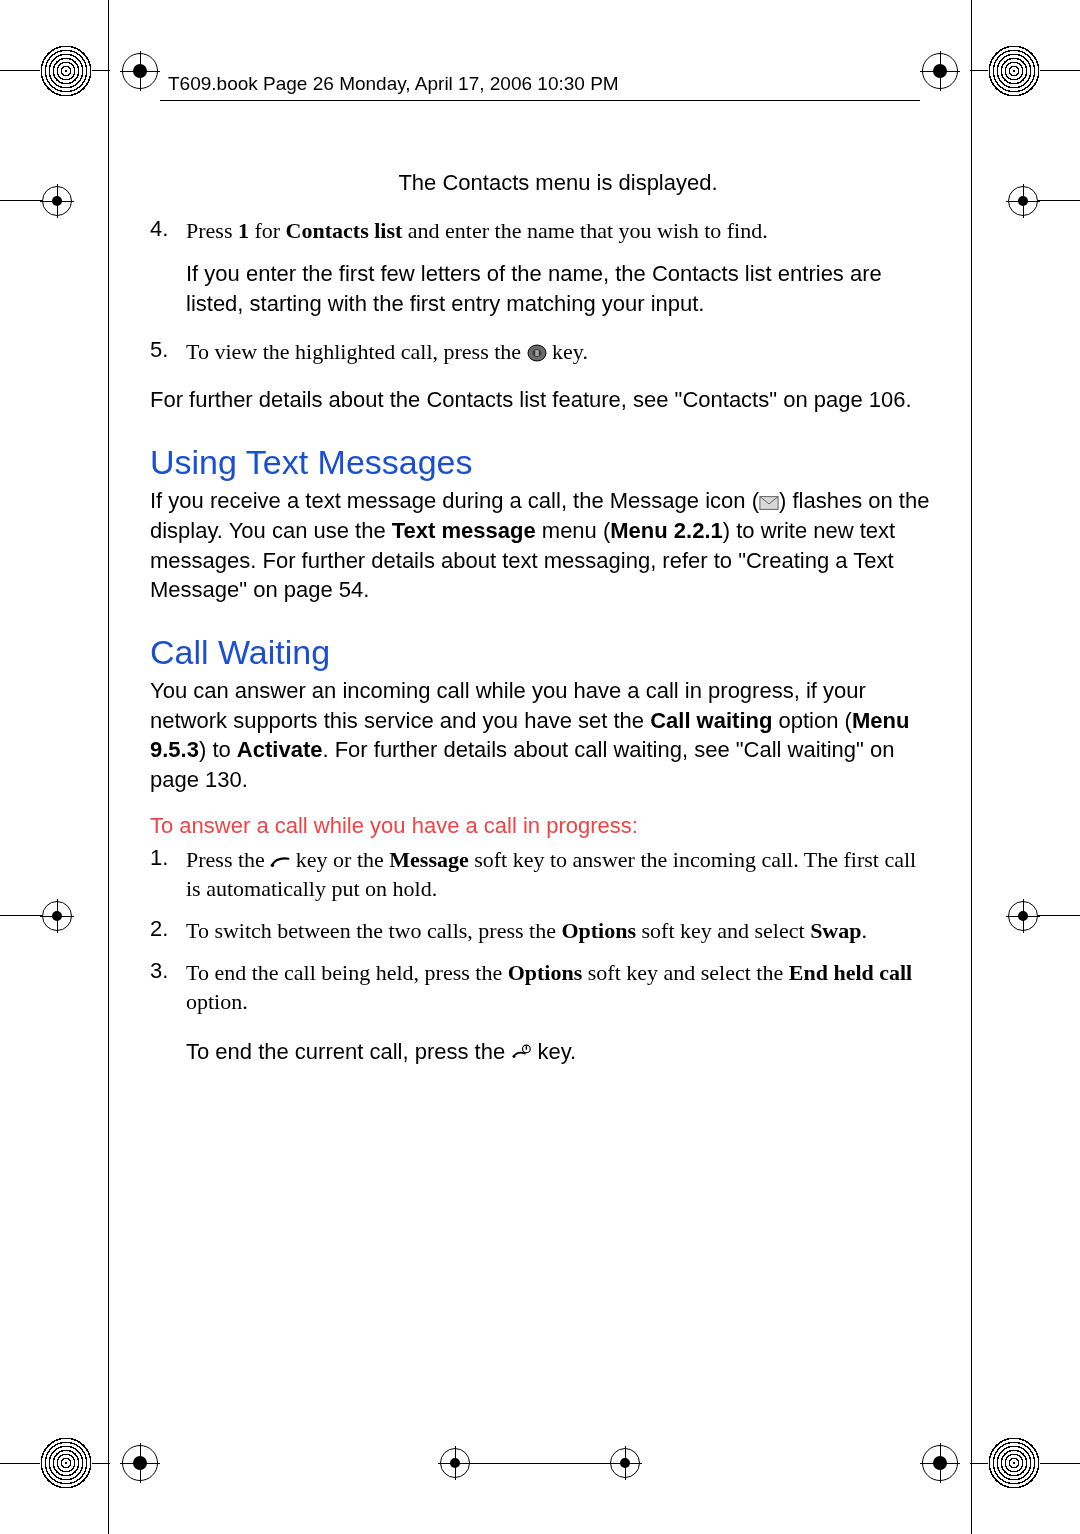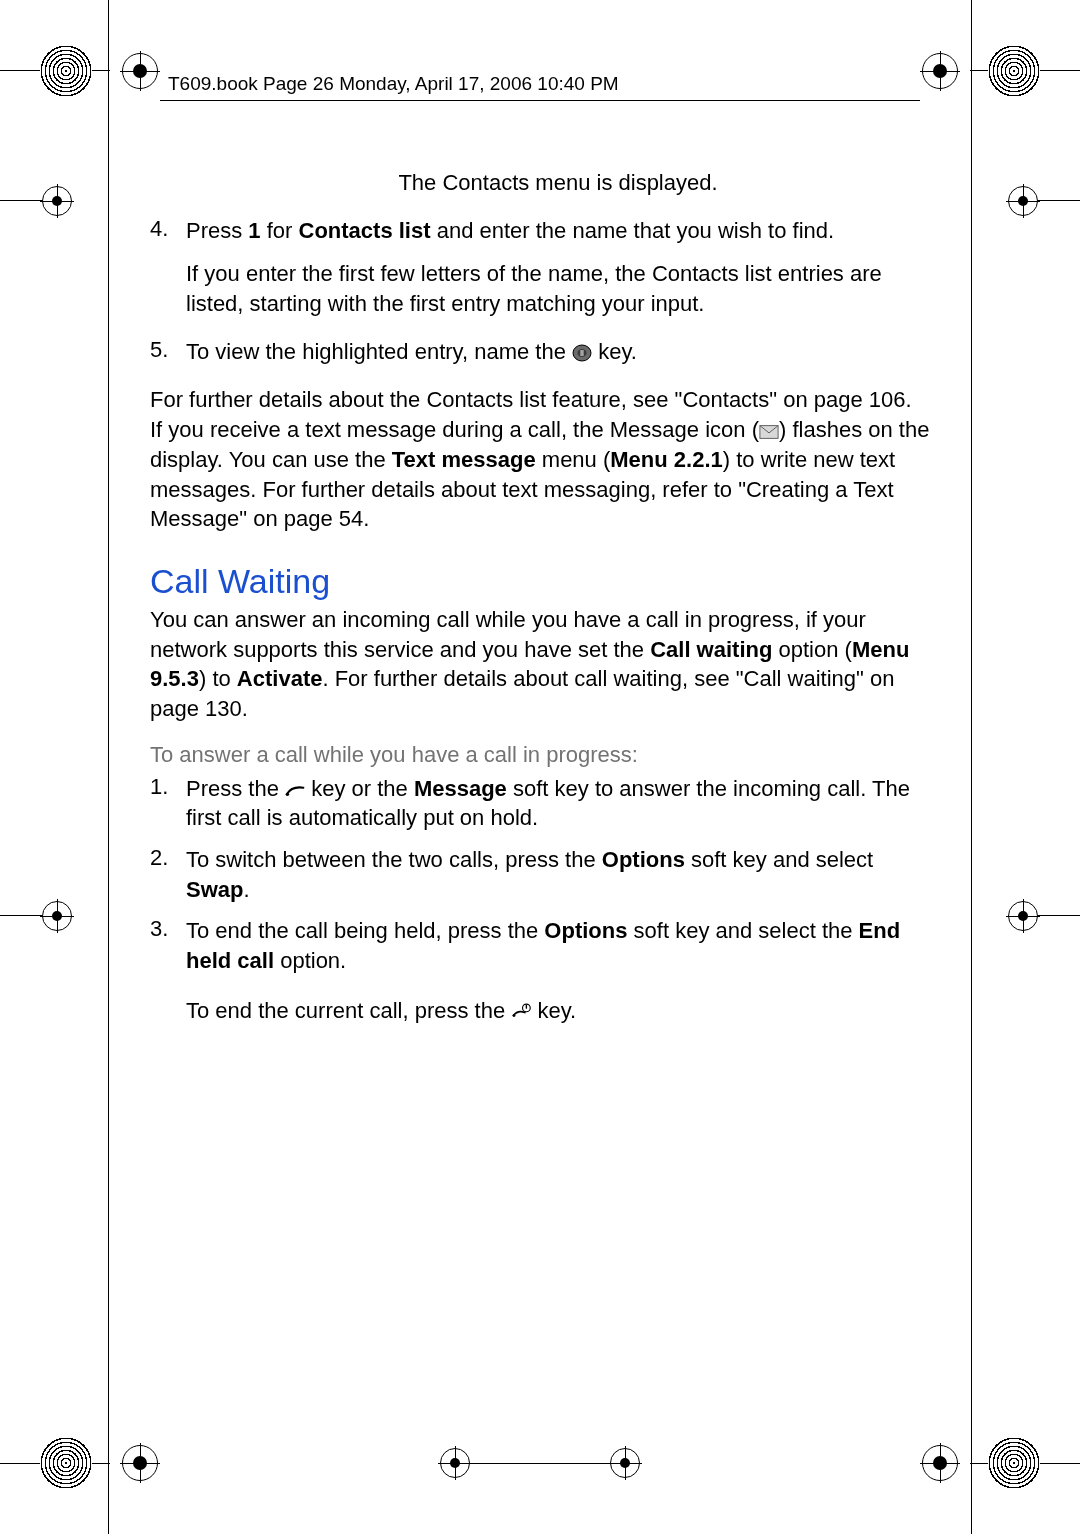--- a/index.html
+++ b/index.html
@@ -54,30 +54,30 @@
     font-size: 19px; color: #000;
   }
 
   .content {
     position: absolute;
     left: 150px; right: 150px; top: 160px; bottom: 120px;
   }
   .body-text { font-size: 22px; line-height: 1.35; }
   .ol-row { display: flex; margin-bottom: 10px; }
   .ol-num { width: 36px; flex: 0 0 36px; font-size: 22px; }
-  .ol-body { flex: 1; font-size: 22px; line-height: 1.35; }
+  .ol-body { flex: 1; font-size: 22px; line-height: 1.35; font-family: Liberation Serif, serif; }
   .indent { margin-left: 36px; font-size: 22px; line-height: 1.35; }
   .h1 {
     color: #1a4fcf;
     font-size: 34px;
     font-weight: 400;
     margin: 28px 0 4px 0;
   }
   .h2 {
-    color: #737373;
+    color: #ef4444;
     font-size: 22px;
     margin: 18px 0 6px 0;
   }
   .bold { font-weight: 700; }
   .inline-icon {
     display: inline-flex; align-items: center; justify-content: center;
     width: 20px; height: 18px; vertical-align: -3px;
   }
   .footer {
     font-size: 18px; line-height: 1.3; margin-top: 26px;
@@ -138,51 +138,52 @@
 
 <div class="mid-reg" style="bottom:56px; left:50%; margin-left:-100px;">
     <div class="dot"></div>
   </div>
 <div class="mid-reg" style="bottom:56px; left:50%; margin-left:70px;">
     <div class="dot"></div>
   </div>
 <div class="crop-line" style="bottom:70px; left:50%; width:200px; margin-left:-100px; height:1px;"></div>
 
 <div class="header-line"></div>
-<div class="header-text">T609.book  Page 26  Monday, April 17, 2006  10:40 PM</div>
+<div class="header-text">T609.book  Page 26  Monday, April 17, 2006  10:30 PM</div>
 
 <div class="content">
 
   <div class="indent body-text" style="margin-top:8px;text-align:center;">The Contacts menu is displayed.</div>
 
   <div class="ol-row" style="margin-top:18px;">
     <div class="ol-num">4.</div>
     <div class="ol-body">
       <span>Press </span><span class="bold">1</span><span> for </span><span class="bold">Contacts list</span><span> and enter the name that you wish to find.</span>
     </div>
   </div>
 
   <div class="indent body-text" style="margin-top:14px;">If you enter the first few letters of the name, the Contacts list entries are listed, starting with the first entry matching your input.</div>
 
   <div class="ol-row" style="margin-top:18px;">
     <div class="ol-num">5.</div>
     <div class="ol-body">
-      <span>To view the highlighted entry, name the </span><span class="inline-icon">
+      <span>To view the highlighted call, press the </span><span class="inline-icon">
         <svg width="20" height="18" viewBox="0 0 20 18">
             <ellipse cx="10" cy="9" rx="9" ry="8" fill="#6b6b6b" stroke="#000"></ellipse>
             <ellipse cx="10" cy="9" rx="4.5" ry="4" fill="#3a3a3a"></ellipse>
             <rect x="8.5" y="6" width="1.2" height="6" fill="#cfcfcf"></rect>
             <rect x="10.3" y="6" width="1.2" height="6" fill="#cfcfcf"></rect>
           </svg>
       </span><span> key.</span>
     </div>
   </div>
 
   <div class="body-text" style="margin-top:19px;">For further details about the Contacts list feature, see "Contacts" on page 106.</div>
 
+  <div class="h1">Using Text Messages</div>
   <div class="body-text">
     <span>If you receive a text message during a call, the Message icon (</span><span class="inline-icon">
       <svg width="22" height="16" viewBox="0 0 22 16">
           <rect x="1" y="1" width="20" height="14" fill="#d8d8d8" stroke="#555"></rect>
           <polyline points="1,1 11,9 21,1" fill="none" stroke="#555"></polyline>
         </svg>
     </span><span>) flashes on the display. You can use the </span><span class="bold">Text message</span><span> menu (</span><span class="bold">Menu 2.2.1</span><span>) to write new text messages. For further details about text messaging, refer to "Creating a Text Message" on page 54.</span>
   </div>
 
   <div class="h1">Call Waiting</div>

